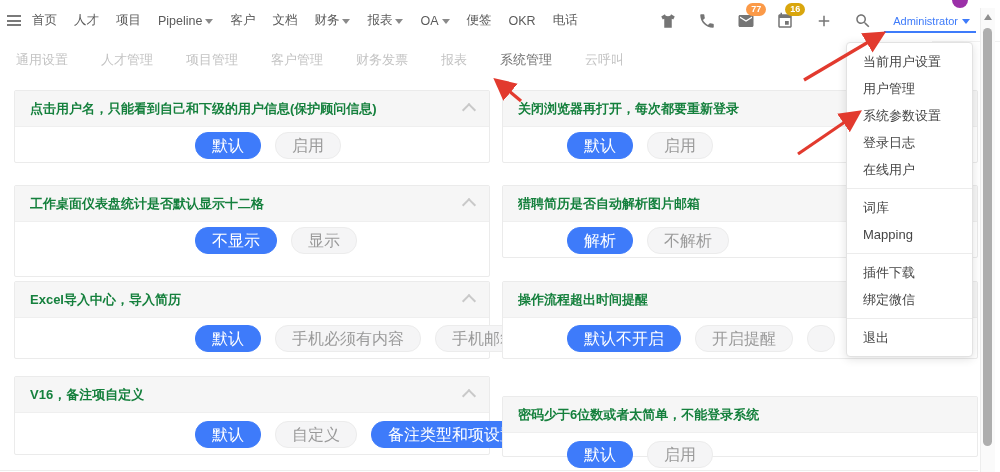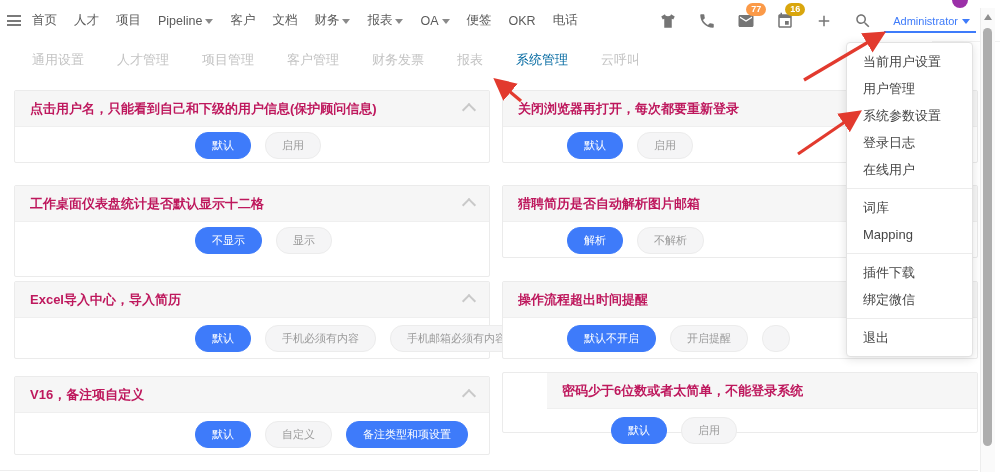--- a/index.html
+++ b/index.html
@@ -20,32 +20,32 @@
   .icon-wrap svg{width:18px;height:18px;fill:#757575;}
   .badge{position:absolute;top:-9px;left:9px;min-width:12px;padding:0 4px;height:13px;line-height:13px;
          border-radius:8px;color:#fff;font-size:9px;text-align:center;font-weight:bold;}
   #badge-mail{background:var(--badge-mail,#fb9a48);}
   #badge-cal{background:var(--badge-cal,#d9a60d);}
   #user{display:flex;align-items:center;gap:4px;color:var(--accent,#3e7bfa);font-size:11px;cursor:pointer;}
   #user .caret{border-top-color:var(--accent,#3e7bfa);}
   #user-underline{position:absolute;left:884px;top:31px;width:92px;height:2px;background:var(--accent,#3e7bfa);}
   
   #tabs{position:absolute;left:0;top:41px;width:932px;height:38px;display:flex;align-items:center;
-        gap:33px;padding-left:32px;box-sizing:border-box;background:#fff;}
+        gap:33px;padding-left:16px;box-sizing:border-box;background:#fff;}
   .tab{font-size:13px;color:#c3c3c3;white-space:nowrap;cursor:pointer;}
-  .tab.active{color:#0369a1;}
+  .tab.active{color:#737373;}
   
   .card{position:absolute;background:#fff;border:1px solid #ebebeb;border-radius:2px;box-sizing:border-box;}
   .card-header{height:36px;background:#f6f6f6;border-bottom:1px solid #efefef;display:flex;
                align-items:center;justify-content:space-between;padding:0 15px;box-sizing:border-box;}
-  .card-title{font-size:13px;font-weight:bold;color:#be185d;white-space:nowrap;overflow:hidden;}
+  .card-title{font-size:13px;font-weight:bold;color:#15803d;white-space:nowrap;overflow:hidden;}
   .chev{width:8px;height:8px;border-left:2px solid #c9c9c9;border-top:2px solid #c9c9c9;
         transform:rotate(45deg);margin-top:3px;cursor:pointer;flex:none;}
   .card-body{display:flex;align-items:center;gap:14px;box-sizing:border-box;}
-  .pill{height:25px;line-height:25px;padding:0 16px;border-radius:13px;font-size:11px;white-space:nowrap;
+  .pill{height:25px;line-height:25px;padding:0 16px;border-radius:13px;font-size:16px;white-space:nowrap;
         background:#f5f5f6;color:#9a9a9a;border:1px solid #ececec;cursor:pointer;flex:none;}
   .pill.primary{background:var(--accent,#3e7bfa);color:#fff;border-color:var(--accent,#3e7bfa);}
   .pill.partial{width:26px;padding:0;color:transparent;}
   #bottom-line{position:absolute;left:0;top:470px;width:978px;height:1px;background:#ededed;}
   
   #user-menu{position:absolute;left:846px;top:42px;width:127px;background:#fff;border:1px solid #e2e2e2;
              border-radius:4px;box-shadow:0 2px 10px rgba(0,0,0,.12);z-index:5;box-sizing:border-box;}
   .menu-group{padding:5px 0;}
   .menu-group + .menu-group{border-top:1px solid #ececec;}
   .menu-item{height:27px;line-height:27px;padding:0 16px;font-size:13px;color:#454545;cursor:pointer;white-space:nowrap;}
@@ -229,21 +229,21 @@
         <div class="card-header">
           <span class="card-title">V16，备注项自定义</span>
           <span class="chev"></span>
         </div>
         <div class="card-body" style="height: 42px; padding-left: 180px;">
           <span class="pill primary">默认</span>
           <span class="pill">自定义</span>
           <span class="pill primary">备注类型和项设置</span>
         </div>
       </div>
-      <div class="card" style="left: 502px; top: 372px; width: 476px; height: 61px; padding-left: 44px;">
+      <div class="card" style="left: 502px; top: 396px; width: 476px; height: 61px;">
         <div class="card-header">
           <span class="card-title">密码少于6位数或者太简单，不能登录系统</span>
         </div>
         <div class="card-body" style="height: 42px; padding-left: 64px;">
           <span class="pill primary">默认</span>
           <span class="pill">启用</span>
         </div>
       </div>
     </main>
   <div id="bottom-line"></div>

